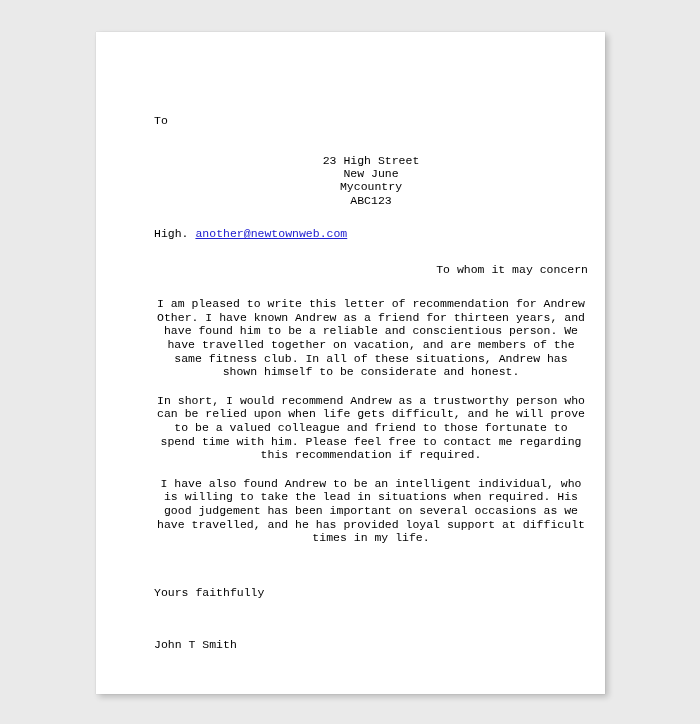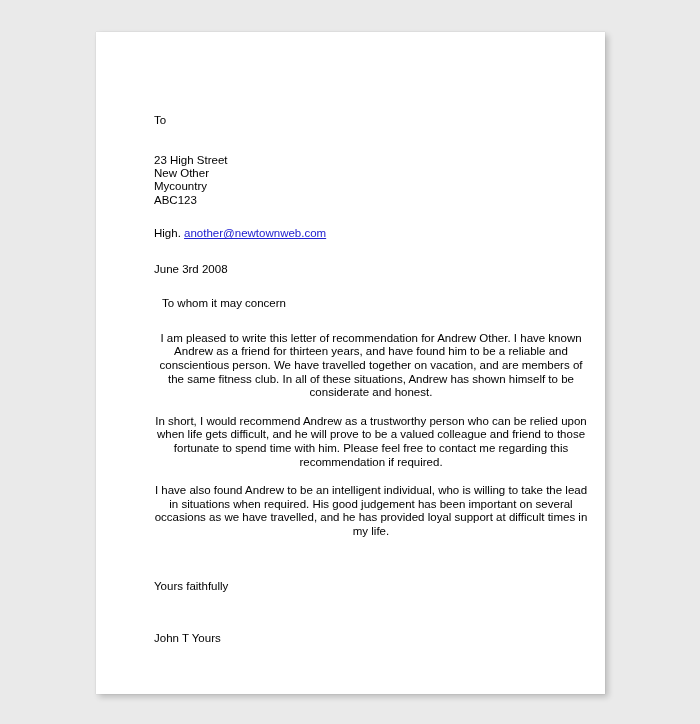--- a/index.html
+++ b/index.html
@@ -11,20 +11,21 @@
     height: 724px;
     background: #eaeaea;
     font-family: "Liberation Sans", sans-serif;
     overflow: hidden;
   }
 
   .page-canvas {
     position: relative;
     width: 700px;
     height: 724px;
+    font-family: Liberation Mono, monospace;
   }
 
   .letter-page {
     position: absolute;
     left: 96px;
     top: 32px;
     width: 509px;
     height: 662px;
     background: #ffffff;
     box-shadow: 3px 3px 6px rgba(0, 0, 0, 0.20),
@@ -44,20 +45,21 @@
 
   .to-heading {
     margin: 0 0 26px 0;
     font-size: 11.5px;
     font-weight: normal;
     line-height: 13.6px;
   }
 
   .address-block {
     margin: 0 0 20px 0;
+    text-align: center;
   }
 
   .address-line {
     line-height: 13.4px;
   }
 
   .contact-block {
     margin: 0 0 22px 0;
   }
 
@@ -68,21 +70,22 @@
   .email-link {
     color: #2020d0;
     text-decoration: underline;
   }
 
   .date-line {
     margin: 0 0 21px 0;
   }
 
   .salutation {
-    margin: 0 0 21px 8px;
+    margin: 0 0 21px 0;
+    text-align: right;
   }
 
   .body-paragraph {
     margin: 0 0 15px 0;
     line-height: 13.6px;
     text-align: center;
   }
 
   .closing {
     margin: 41px 0 0 0;
@@ -102,42 +105,41 @@
 <div class="page-canvas">
 
   <div class="letter-page">
 
     <div class="letter-body">
 
       <p class="to-heading">To</p>
 
       <div class="address-block">
         <div class="address-line">23 High Street</div>
-        <div class="address-line">New Other</div>
+        <div class="address-line">New June</div>
         <div class="address-line">Mycountry</div>
         <div class="address-line">ABC123</div>
       </div>
 
       <div class="contact-block">
         <div class="contact-line">
           <span>High.</span>
           <a class="email-link" href="#">another@newtownweb.com</a>
         </div>
       </div>
 
-      <p class="date-line">June 3rd 2008</p>
 
       <p class="salutation">To whom it may concern</p>
 
       <p class="body-paragraph">I am pleased to write this letter of recommendation for Andrew Other. I have known Andrew as a friend for thirteen years, and have found him to be a reliable and conscientious person. We have travelled together on vacation, and are members of the same fitness club. In all of these situations, Andrew has shown himself to be considerate and honest.</p>
 
       <p class="body-paragraph">In short, I would recommend Andrew as a trustworthy person who can be relied upon when life gets difficult, and he will prove to be a valued colleague and friend to those fortunate to spend time with him. Please feel free to contact me regarding this recommendation if required.</p>
 
       <p class="body-paragraph">I have also found Andrew to be an intelligent individual, who is willing to take the lead in situations when required. His good judgement has been important on several occasions as we have travelled, and he has provided loyal support at difficult times in my life.</p>
 
       <p class="closing">Yours faithfully</p>
 
-      <p class="signature-name">John T Yours</p>
+      <p class="signature-name">John T Smith</p>
 
 
     </div>
   </div>
 </div>
 
 </body></html>

